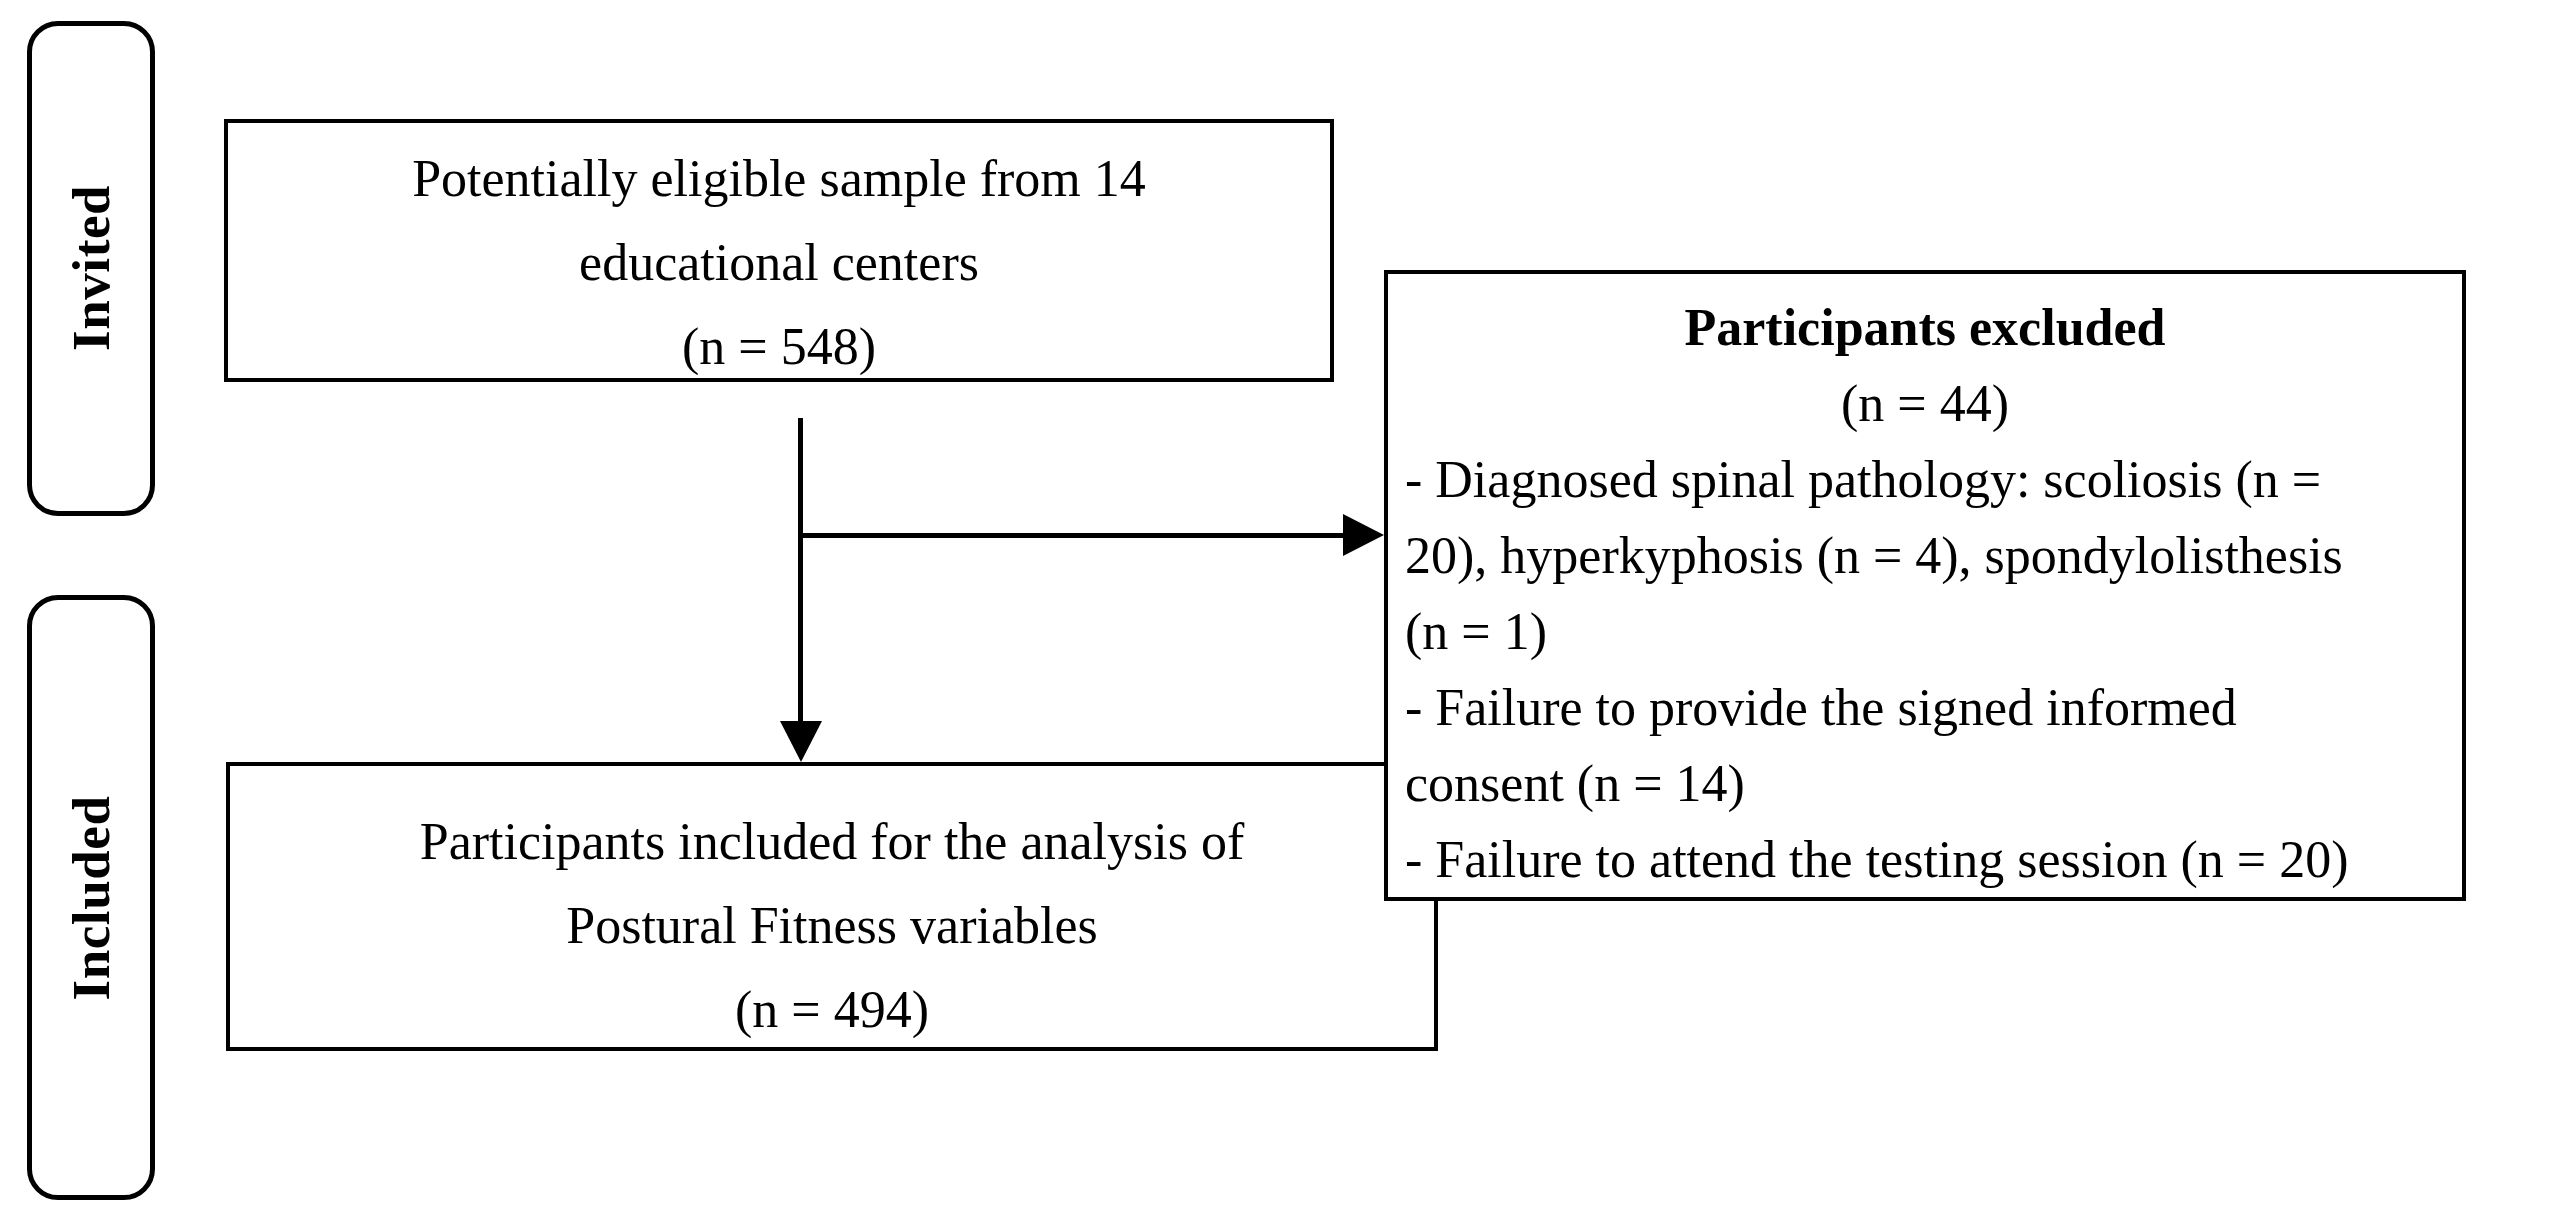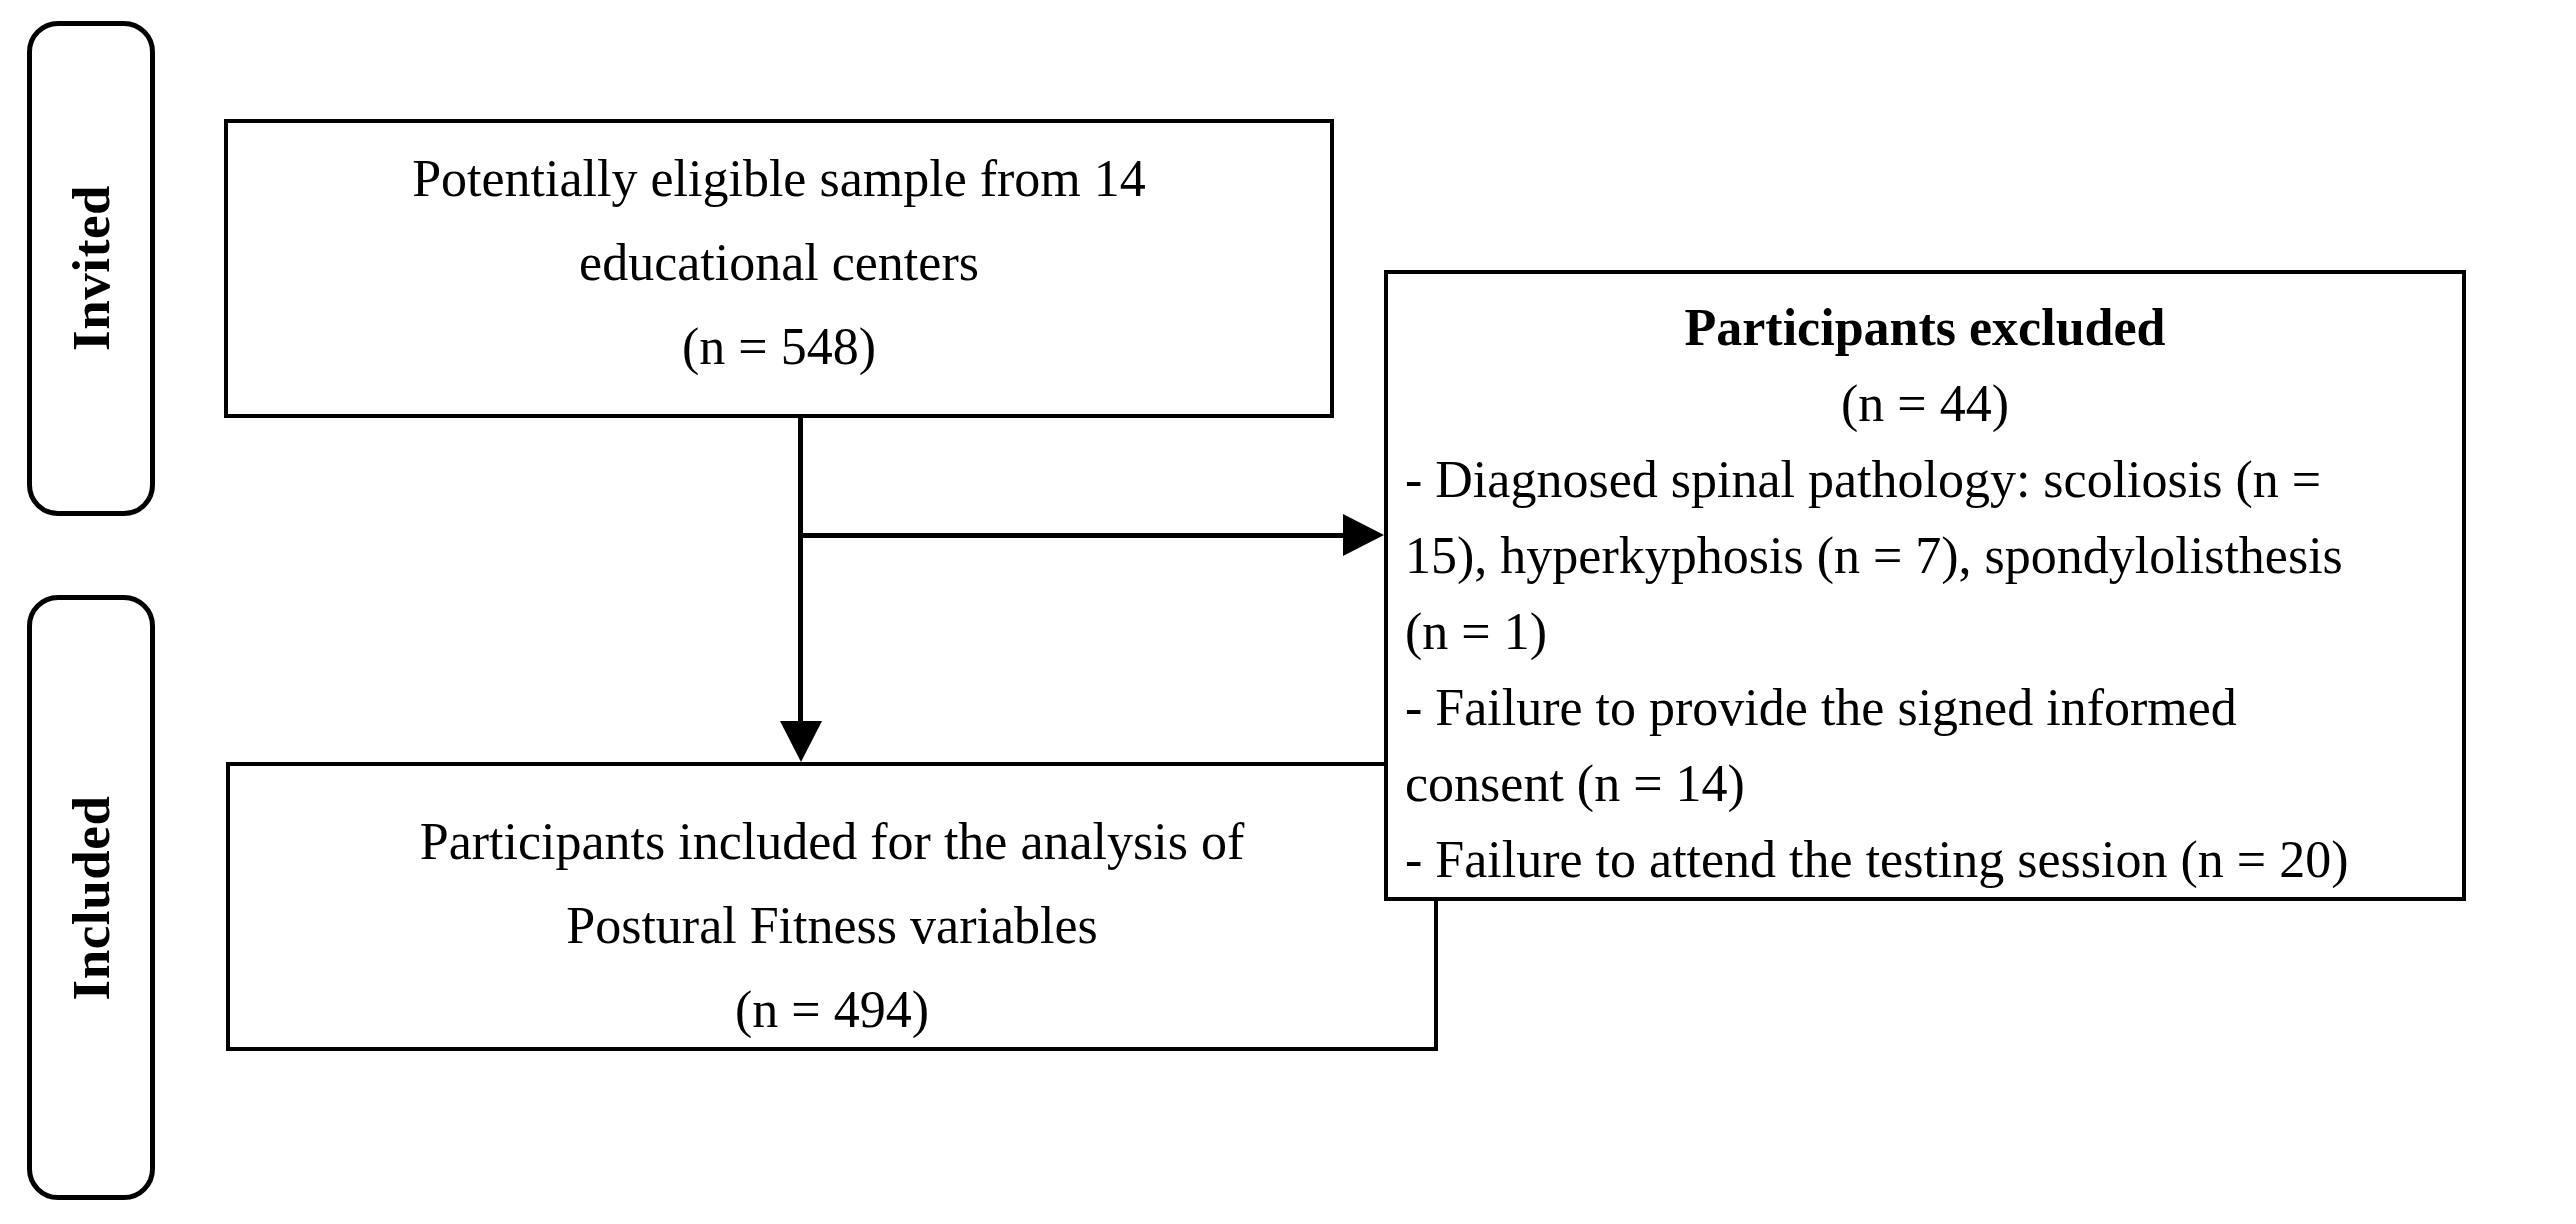--- a/index.html
+++ b/index.html
@@ -39,21 +39,21 @@
   
   .box {
     position: absolute;
     border: 4.5px solid #000000;
     box-sizing: border-box;
     background: #ffffff;
     font-size: 52px;
     line-height: 84px;
     text-align: center;
   }
-  .box-eligible { left: 224px;  top: 119px;  width: 1110px; height: 299px; padding-top: 14px; }
+  .box-eligible { left: 224px;  top: 119px;  width: 1110px; height: 263px; padding-top: 14px; }
   .box-included { left: 226px;  top: 762px; width: 1212px; height: 289px; padding-top: 34px; }
   .box-excluded {
     left: 1384px; top: 270px; width: 1082px; height: 631px;
     line-height: 76px;
     text-align: left;
     padding: 15.5px 17px 0 17px;
   }
   .excl-title { font-weight: bold; text-align: center; }
   .excl-sub   { text-align: center; }
   .multiline  { white-space: pre-line; }
@@ -100,21 +100,21 @@
   <div class="box box-included">
     <div class="multiline">Participants included for the analysis of
 Postural Fitness variables
 (n = 494)</div>
   </div>
 
   <div class="box box-excluded">
     <div class="excl-title">Participants excluded</div>
     <div class="excl-sub">(n = 44)</div>
     <div class="multiline">- Diagnosed spinal pathology: scoliosis (n =
-15), hyperkyphosis (n = 7), spondylolisthesis
+20), hyperkyphosis (n = 4), spondylolisthesis
 (n = 1)
 - Failure to provide the signed informed
 consent (n = 14)
 - Failure to attend the testing session (n = 20)</div>
   </div>
 
   <div class="line vline"></div>
   <div class="line hline"></div>
   <div class="arrow-down"></div>
   <div class="arrow-right"></div>

